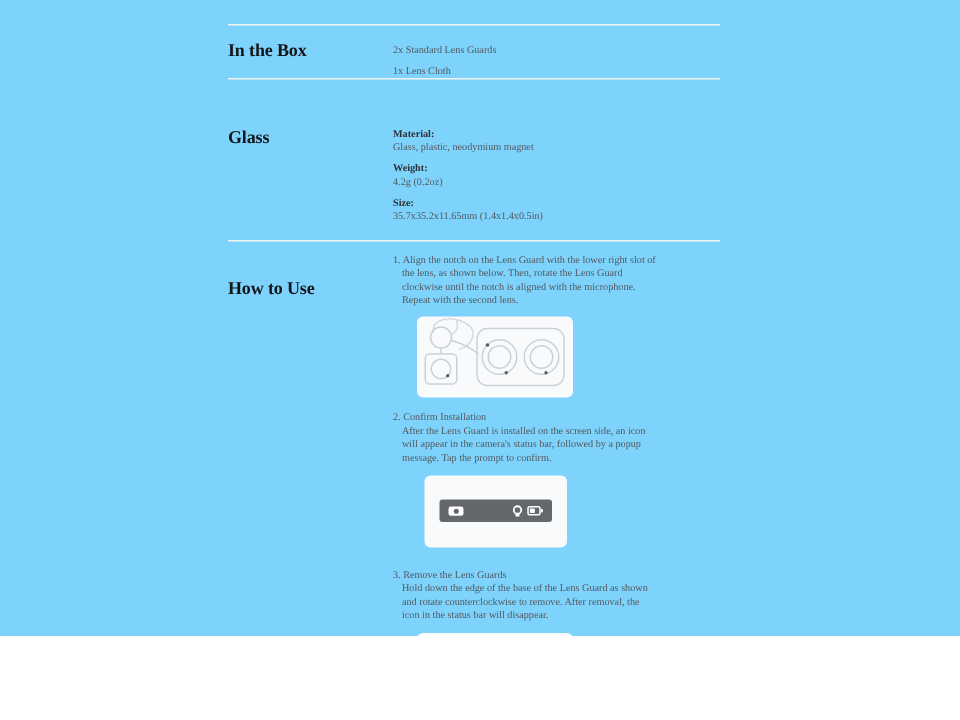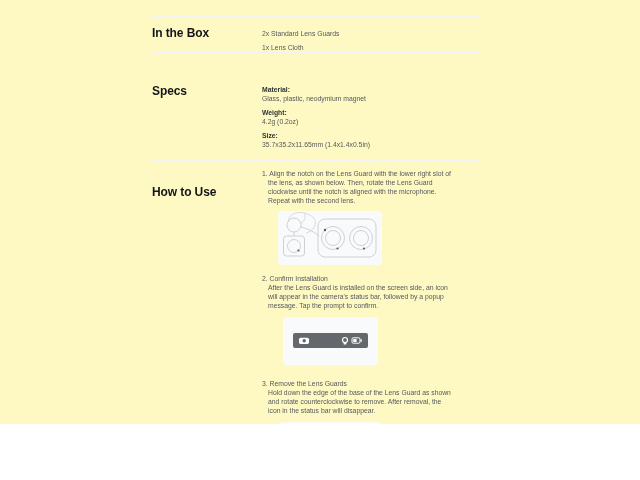--- a/index.html
+++ b/index.html
@@ -1,18 +1,18 @@
 <!DOCTYPE html>
 <html><head>
 <meta charset="utf-8">
 <style>
   html,body{margin:0;padding:0;background:#fff;}
   .page{
-    position:relative;width:640px;height:424px;background:#fef9c3;overflow:hidden;
-    font-family:Liberation Sans, sans-serif;
+    position:relative;width:640px;height:424px;background:#7dd3fc;overflow:hidden;
+    font-family:Liberation Serif, serif;
   }
   .divider{position:absolute;left:152px;width:328px;height:1px;background:#f1f2f4;}
   .heading{
     position:absolute;left:152px;font-size:12px;font-weight:bold;color:#131518;
     letter-spacing:-0.1px;white-space:nowrap;
   }
   .txt{
     position:absolute;left:262px;font-size:6.8px;line-height:9px;color:#55585d;
     white-space:nowrap;letter-spacing:0;
   }
@@ -33,21 +33,21 @@
 <div class="page">
 
   <div class="divider" style="top:16px"></div>
 
   <div class="heading" style="top:26px">In the Box</div>
   <div class="txt" style="top:29px">2x Standard Lens Guards</div>
   <div class="txt" style="top:43px">1x Lens Cloth</div>
 
   <div class="divider" style="top:52px"></div>
 
-  <div class="heading" style="top:84px">Specs</div>
+  <div class="heading" style="top:84px">Glass</div>
 
   <div class="txt lbl" style="top:85px">Material:</div>
   <div class="txt" style="top:94px">Glass, plastic, neodymium magnet</div>
 
   <div class="txt lbl" style="top:108px">Weight:</div>
   <div class="txt" style="top:117px">4.2g (0.2oz)</div>
 
   <div class="txt lbl" style="top:131px">Size:</div>
   <div class="txt" style="top:140px">35.7x35.2x11.65mm (1.4x1.4x0.5in)</div>
 

